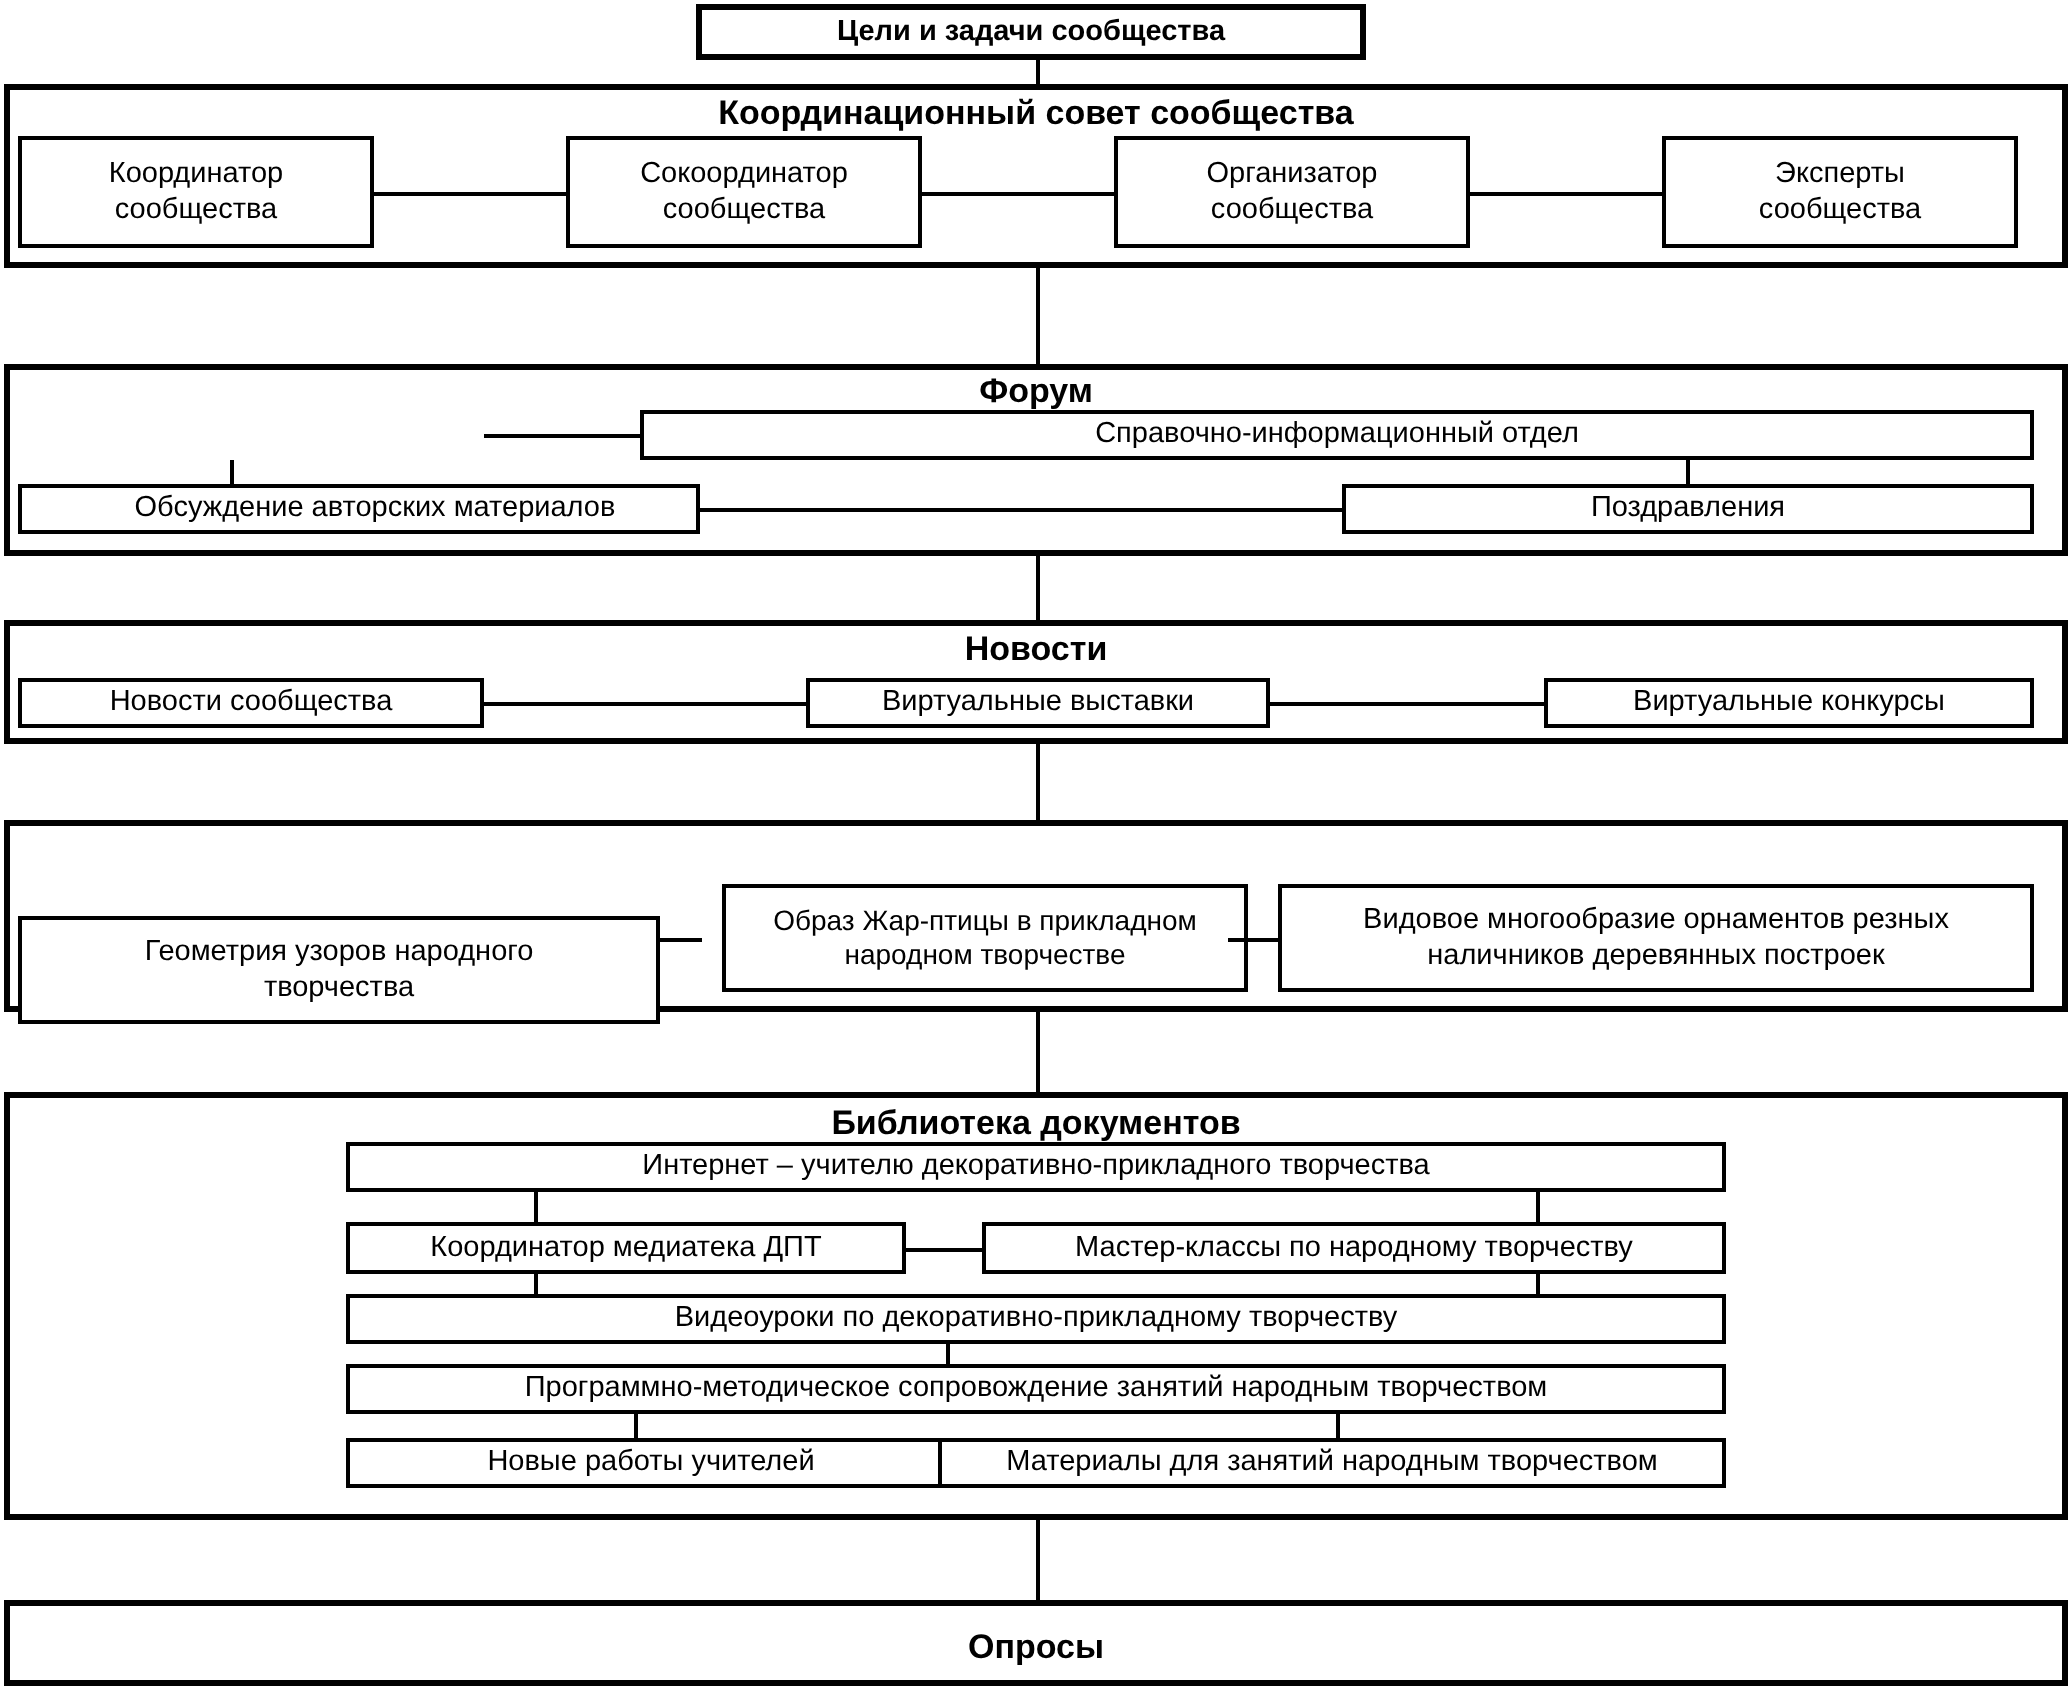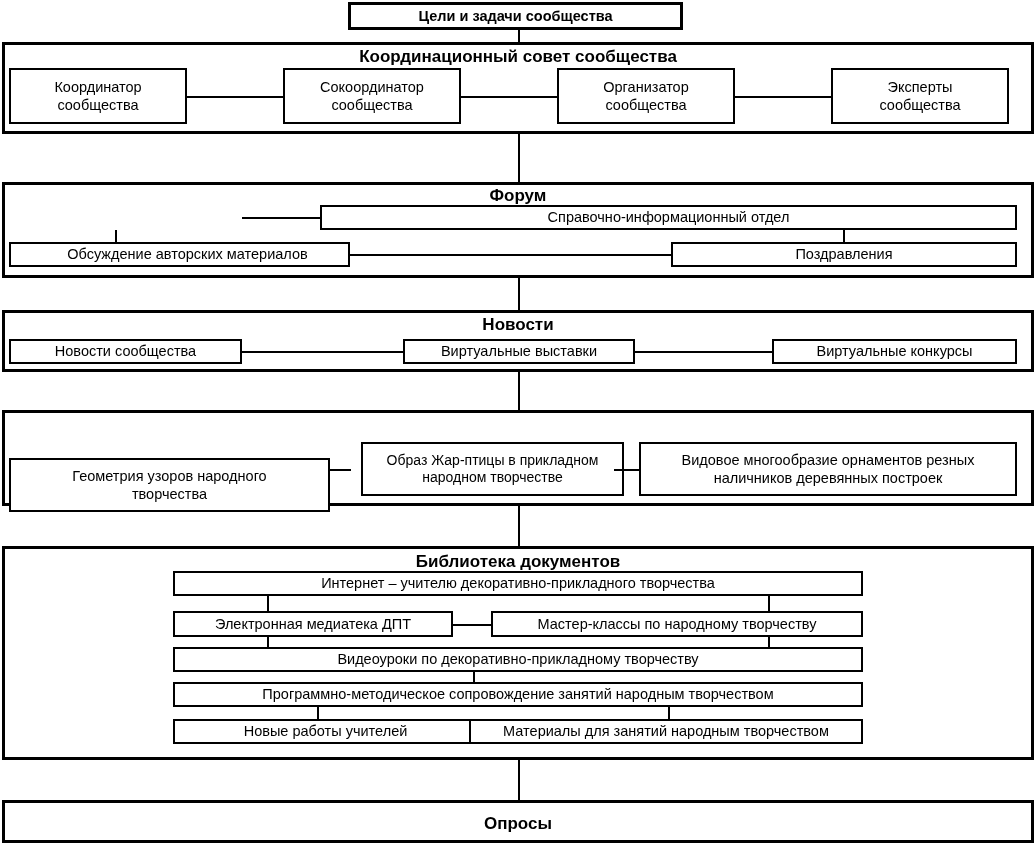--- a/index.html
+++ b/index.html
@@ -145,21 +145,21 @@
 
   <div class="vline" style="left:518px; top:506px; height:40px;"></div>
 
   <div class="group-frame" style="left:2px; top:546px; width:1032px; height:214px;"></div>
   <div class="group-title" style="left:518px; top:552px;">Библиотека документов</div>
 
   <div class="node" style="left:173px; top:571px; width:690px; height:25px;">Интернет – учителю декоративно-прикладного творчества</div>
   <div class="vline" style="left:267px; top:596px; height:15px;"></div>
   <div class="vline" style="left:768px; top:596px; height:15px;"></div>
 
-  <div class="node" style="left:173px; top:611px; width:280px; height:26px;">Электронная медиатека ДПТ</div>
+  <div class="node" style="left:173px; top:611px; width:280px; height:26px;">Координатор медиатека ДПТ</div>
   <div class="hline" style="left:453px; top:624px; width:38px;"></div>
   <div class="node" style="left:491px; top:611px; width:372px; height:26px;">Мастер-классы по народному творчеству</div>
 
   <div class="vline" style="left:267px; top:637px; height:10px;"></div>
   <div class="vline" style="left:768px; top:637px; height:10px;"></div>
 
   <div class="node" style="left:173px; top:647px; width:690px; height:25px;">Видеоуроки по декоративно-прикладному творчеству</div>
   <div class="vline" style="left:473px; top:672px; height:10px;"></div>
 
   <div class="node" style="left:173px; top:682px; width:690px; height:25px;">Программно-методическое сопровождение занятий народным творчеством</div>

